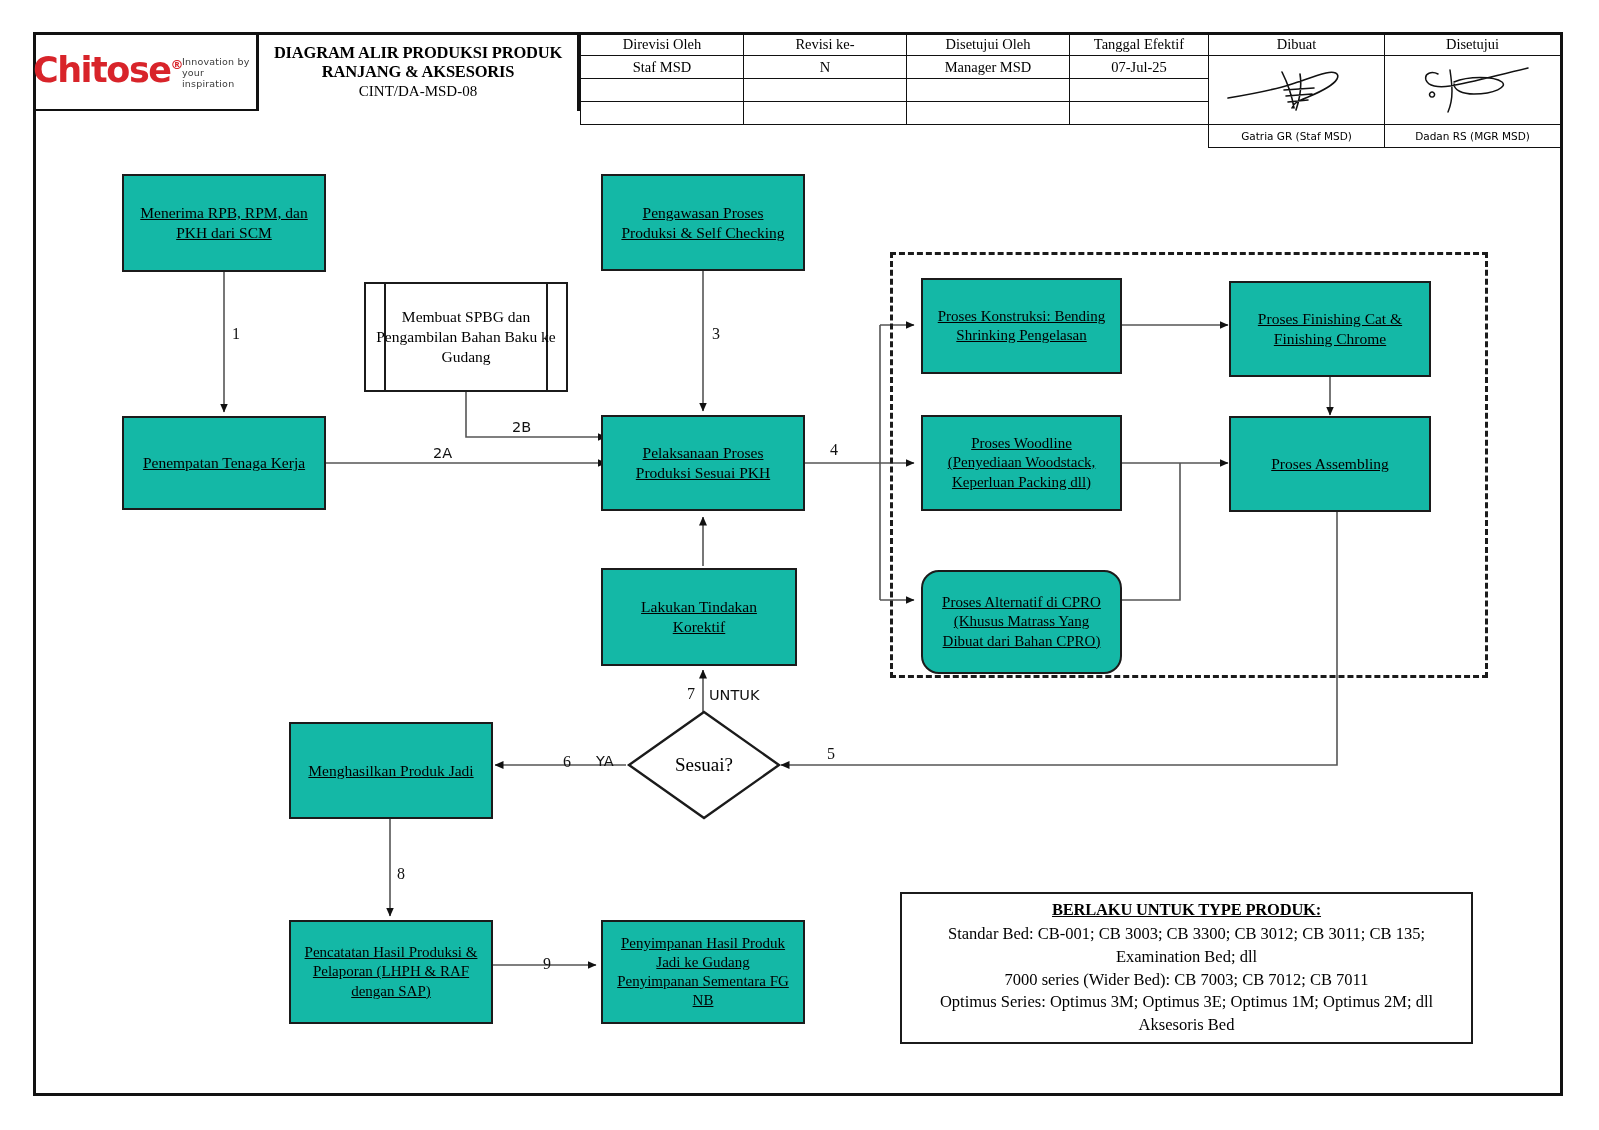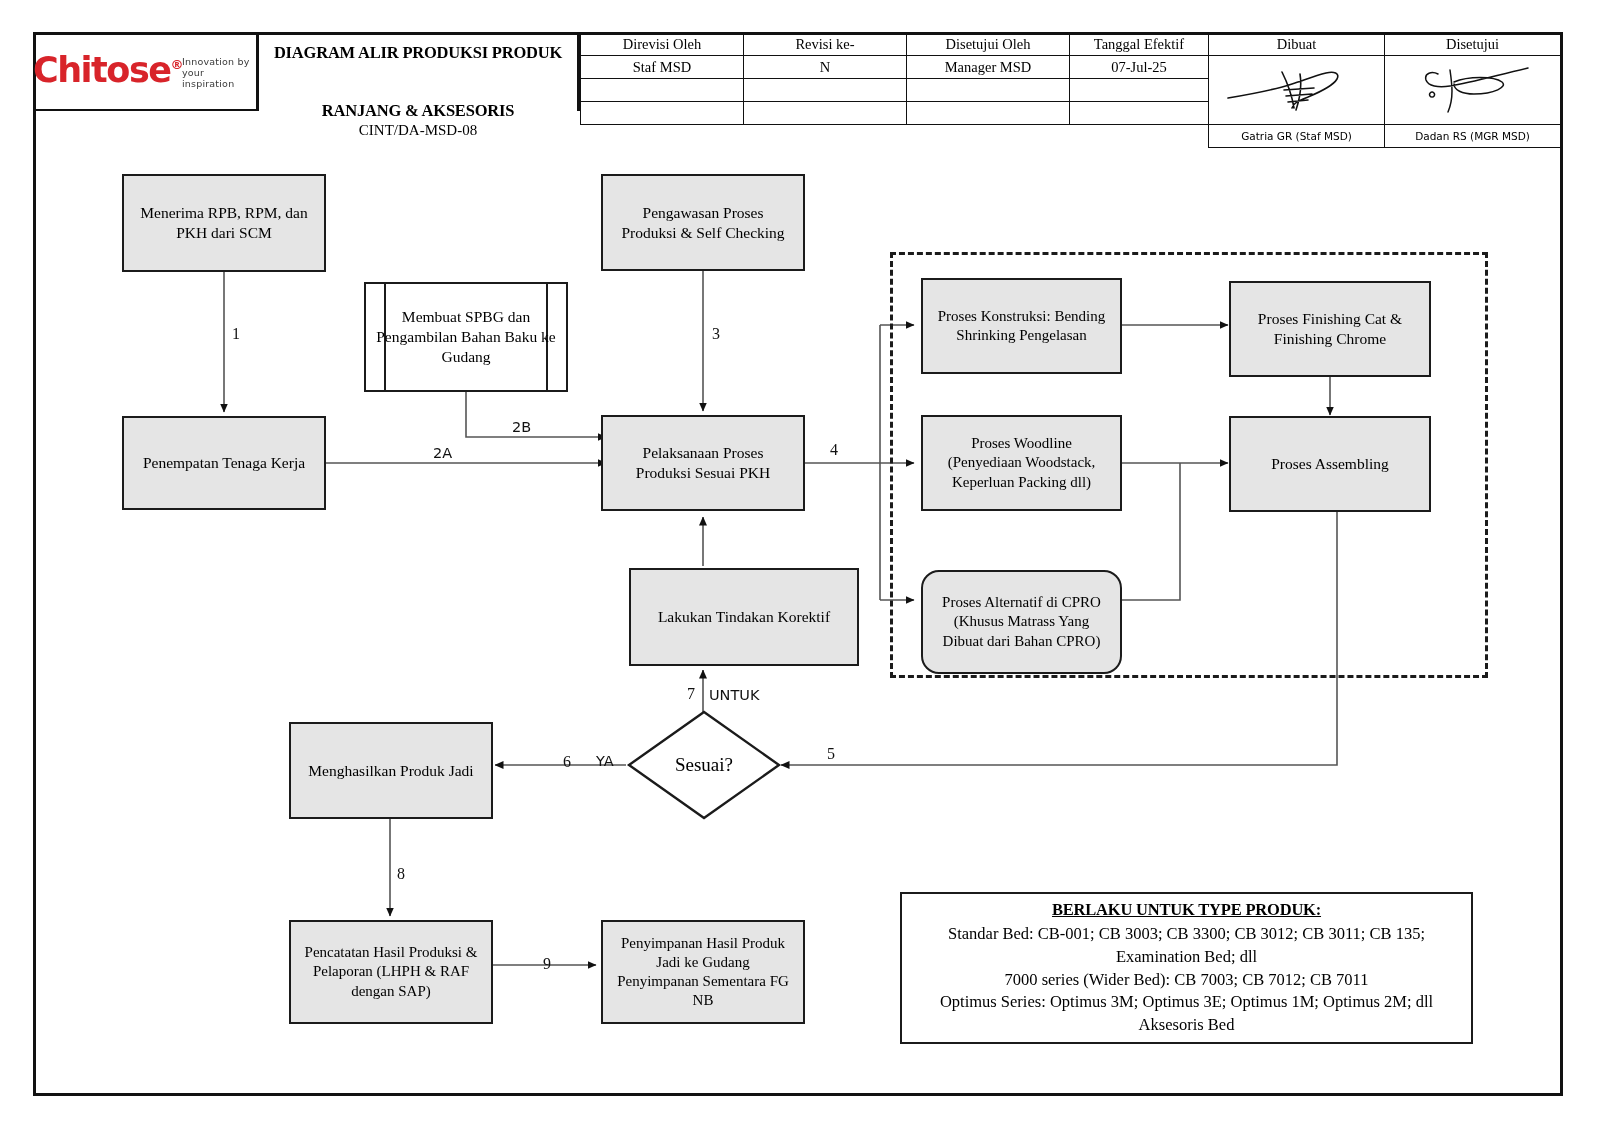--- a/index.html
+++ b/index.html
@@ -12,38 +12,38 @@
   
   .hdr{position:absolute;left:33px;top:32px;width:1530px;height:110px;box-sizing:border-box;}
   .hdr-logo{position:absolute;left:0;top:0;width:226px;height:79px;border-right:3px solid #111;border-bottom:2px solid #111;box-sizing:border-box;
             display:flex;align-items:center;justify-content:center;}
   .logo-word{font-family:"DejaVu Sans",sans-serif;font-weight:bold;font-size:35px;color:#d8242a;letter-spacing:-1.5px;line-height:1;position:relative;}
   .logo-word .reg{font-size:13px;vertical-align:super;}
   .logo-tag{font-family:"DejaVu Sans",sans-serif;font-size:9.5px;color:#3a3a3a;margin-top:3px;letter-spacing:.2px;}
 
   .hdr-title{position:absolute;left:226px;top:0;width:321px;height:79px;border-right:3px solid #111;box-sizing:border-box;
              display:flex;flex-direction:column;align-items:center;justify-content:center;text-align:center;}
-  .t1{font-weight:bold;font-size:16.5px;line-height:1.18;letter-spacing:-.2px;margin-top:39px;}
+  .t1{font-weight:bold;font-size:16.5px;line-height:1.18;letter-spacing:-.2px;}
   .t2{font-size:15px;margin-top:2px;}
 
   .hdr-tbl{position:absolute;left:547px;top:0;width:980px;height:107px;}
   .hdr-tbl table{border-collapse:collapse;width:100%;height:100%;table-layout:fixed;}
   .hdr-tbl td,.hdr-tbl th{border:1.5px solid #111;text-align:center;font-weight:normal;font-size:14.5px;padding:0;height:22px;}
   .hdr-tbl .vcell{vertical-align:middle;}
   .sig-cell{position:relative;padding:0;}
   .sig-name{font-family:"DejaVu Sans",sans-serif;font-size:10.5px;}
   .sig-svg{display:block;margin:0 auto;}
 
   
   #canvas{position:absolute;left:0;top:0;width:1599px;height:1130px;}
 
   
-  .node{position:absolute;box-sizing:border-box;border:2px solid #1b1b1b;background:#e5e5e5;
+  .node{position:absolute;box-sizing:border-box;border:2px solid #1b1b1b;background:#14b8a6;
         display:flex;align-items:center;justify-content:center;text-align:center;
-        font-size:15.5px;line-height:1.28;padding:3px 12px;}
+        font-size:15.5px;line-height:1.28;padding:3px 12px;text-decoration:underline;}
   .node.small{font-size:15px;}
   .node.rounded{border-radius:18px;}
   .predef{position:absolute;box-sizing:border-box;border:2px solid #1b1b1b;background:#fff;}
   .predef .inner{position:absolute;top:-2px;bottom:-2px;border-left:2px solid #1b1b1b;border-right:2px solid #1b1b1b;}
   .predef .txt{position:absolute;inset:0;display:flex;align-items:center;justify-content:center;text-align:center;font-size:15.5px;line-height:1.3;}
 
   .dashgroup{position:absolute;box-sizing:border-box;border:3px dashed #1b1b1b;}
 
   .diamond-wrap{position:absolute;}
   .diamond-wrap svg{display:block;}
@@ -199,21 +199,21 @@
   <div class="node small" style="left:921px;top:278px;width:201px;height:96px;">Proses Konstruksi: Bending Shrinking Pengelasan</div>
 
   <div class="node" style="left:1229px;top:281px;width:202px;height:96px;">Proses Finishing Cat &amp; Finishing Chrome</div>
 
   <div class="node small" style="left:921px;top:415px;width:201px;height:96px;">Proses Woodline (Penyediaan Woodstack, Keperluan Packing dll)</div>
 
   <div class="node" style="left:1229px;top:416px;width:202px;height:96px;">Proses Assembling</div>
 
   <div class="node rounded small" style="left:921px;top:548px;width:201px;height:104px;margin-top:22px;">Proses Alternatif di CPRO (Khusus Matrass Yang Dibuat dari Bahan CPRO)</div>
 
-  <div class="node" style="left:601px;top:568px;width:230px;height:98px;margin-left:28px;">Lakukan Tindakan Korektif</div>
+  <div class="node" style="left:601px;top:568px;width:196px;height:98px;">Lakukan Tindakan Korektif</div>
 
   <div class="diamond-wrap" style="left:626px;top:709px;width:156px;height:112px;">
     <svg width="156" height="112" viewBox="0 0 156 112">
       <polygon points="78,3 153,56 78,109 3,56" fill="#fff" stroke="#1b1b1b" stroke-width="2.4"></polygon>
     </svg>
     <div class="diamond-label">Sesuai?</div>
   </div>
 
   <div class="node" style="left:289px;top:722px;width:204px;height:97px;">Menghasilkan Produk Jadi</div>
 

